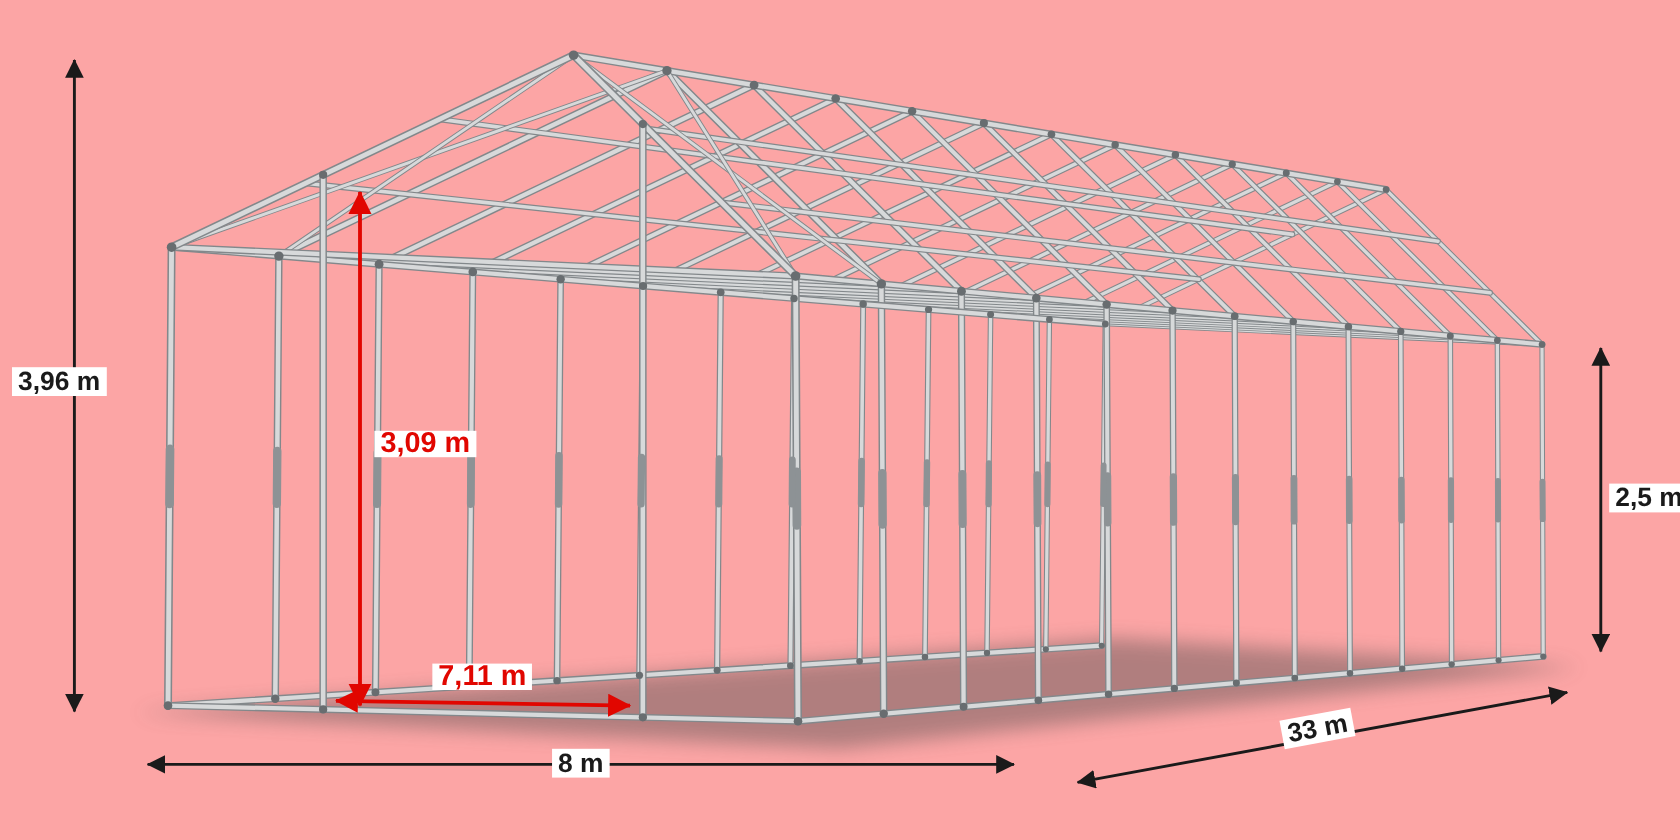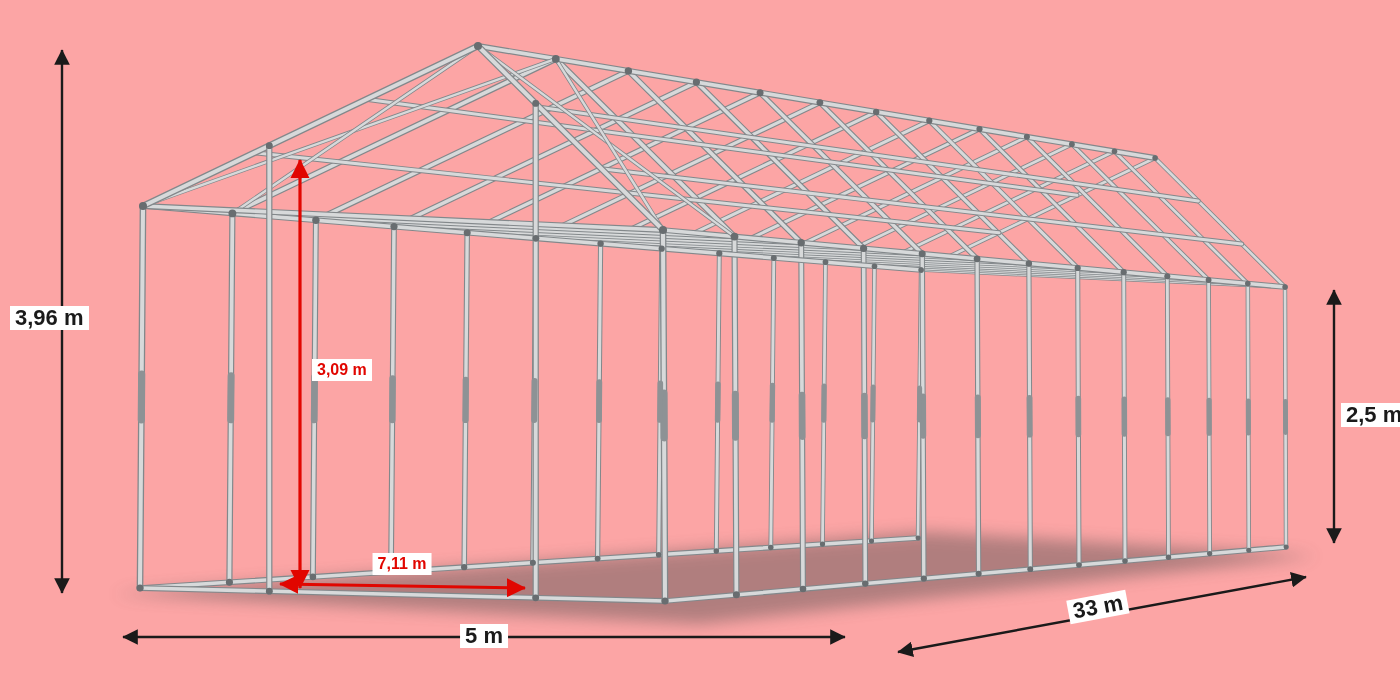--- a/index.html
+++ b/index.html
@@ -10,21 +10,21 @@
     position:absolute;
     font-weight:bold;
     font-size:22px;
     color:#1a1a1a;
     background:#ffffff;
     padding:0 5px;
     line-height:24px;
     white-space:nowrap;
   }
   .accent{color:#e10600;}
-  .small{font-size:16px;line-height:22px;}
+  .small{font-size:24px;line-height:22px;}
   .center{transform:translateX(-50%);}
   .rot{transform:translateX(-50%) rotate(-10.5deg);}
 </style>
 </head>
 <body>
 
 <div id="stage">
 
   <svg id="scene" width="1400" height="700" viewBox="0 0 1400 700">
     <defs>
@@ -307,16 +307,16 @@
       <line x1="123" y1="637" x2="845" y2="637" stroke="#1a1a1a" stroke-width="2.4" marker-start="url(#mB)" marker-end="url(#mB)"></line>
       <line x1="898" y1="652" x2="1306" y2="577" stroke="#1a1a1a" stroke-width="2.4" marker-start="url(#mB)" marker-end="url(#mB)"></line>
       <line x1="300" y1="160" x2="300" y2="588" stroke="#e10600" stroke-width="3.2" marker-start="url(#mR)" marker-end="url(#mR)"></line>
       <line x1="280" y1="584" x2="525" y2="588" stroke="#e10600" stroke-width="3.2" marker-start="url(#mR)" marker-end="url(#mR)"></line>
     </g>
   </svg>
 
   <div class="dim-label" style="left:10px;top:306px;">3,96 m</div>
   <div class="dim-label accent small" style="left:312px;top:359px;">3,09 m</div>
   <div class="dim-label accent small center" style="left:402px;top:553px;">7,11 m</div>
-  <div class="dim-label center" style="left:484px;top:624px;">5 m</div>
+  <div class="dim-label center" style="left:484px;top:624px;">8 m</div>
   <div class="dim-label rot" style="left:1098px;top:595px;">33 m</div>
   <div class="dim-label" style="left:1341px;top:403px;">2,5 m</div>
 </div>
 
 </body></html>

